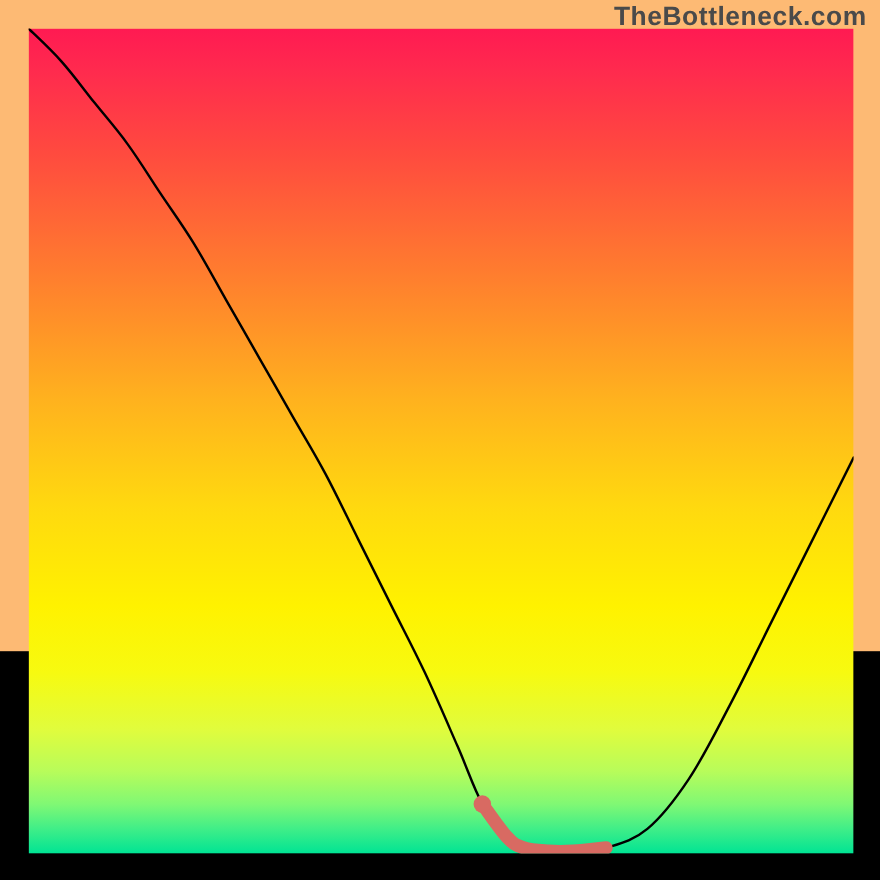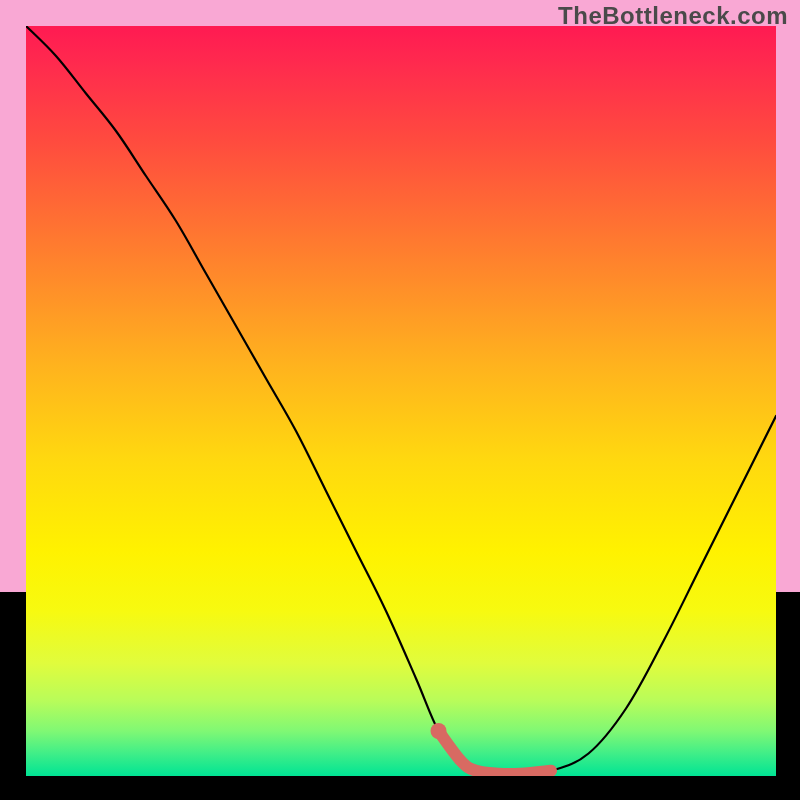--- a/index.html
+++ b/index.html
@@ -7,21 +7,21 @@
     padding: 0;
     width: 800px;
     height: 800px;
     background: #000000;
     overflow: hidden;
   }
   .canvas {
     position: relative;
     width: 800px;
     height: 592px;
-    background: #f9a8d4;
+    background: #fdba74;
   }
   .watermark {
     position: absolute;
     top: 2px;
     right: 12px;
     color: #4a4a4a;
     font-family: Arial, Helvetica, sans-serif;
     font-size: 24px;
     font-weight: bold;
     letter-spacing: 0.5px;

